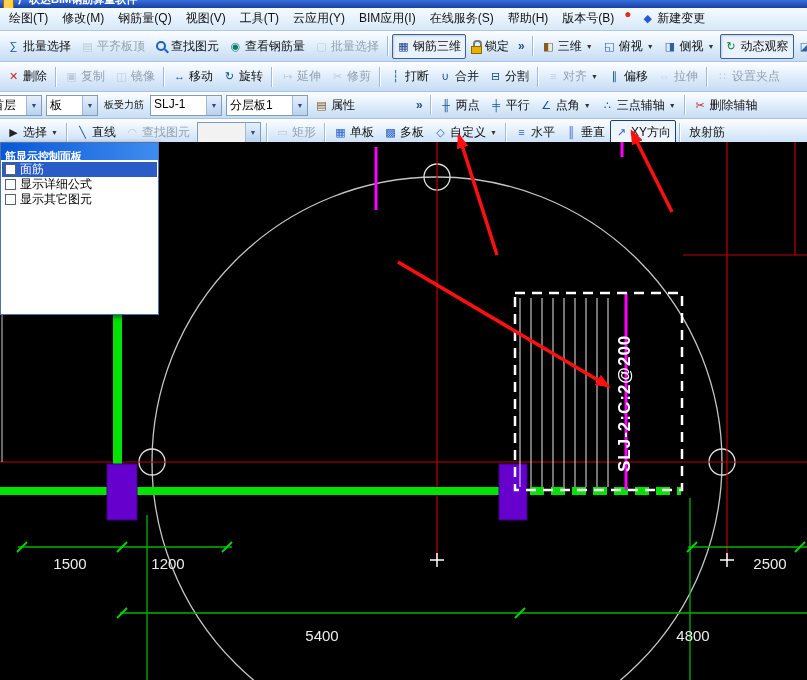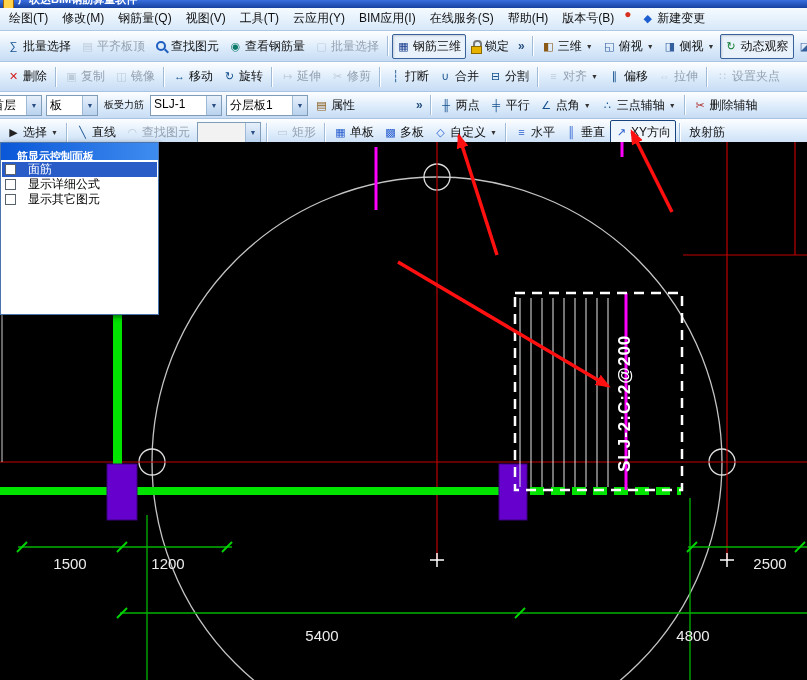--- a/index.html
+++ b/index.html
@@ -40,23 +40,23 @@
   .ic-lock{width:11px;height:13px;position:relative;display:inline-block;flex:none}
   .ic-lock::before{content:"";position:absolute;left:2px;top:0;width:5px;height:6px;border:2px solid #7a7a7a;border-bottom:none;border-radius:4px 4px 0 0}
   .ic-lock::after{content:"";position:absolute;left:0;top:6px;width:9px;height:6px;background:#e8b200;border:1px solid #8a6a00}
   
   .canvas{position:absolute;left:0;top:142px;width:807px;height:538px;background:#000}
   .canvas svg{position:absolute;left:0;top:0}
   
   .panel{position:absolute;left:0;top:0;width:157px;height:171px;background:#fff;border:1px solid #4a74ad;
          box-shadow:2px 2px 5px rgba(0,0,0,.55);z-index:20}
   .ptitle{height:27px;background:linear-gradient(90deg,#0a57d8,#3f8cf0);color:#fff;font-size:11px;font-weight:bold;
-          display:flex;align-items:center;padding-left:16px}
+          display:flex;align-items:center;padding-left:4px}
   .pbody{position:absolute;left:0;right:0;top:17px;bottom:0;background:#fff;padding:2px 1px}
-  .prow{display:flex;align-items:center;gap:12px;height:15px;font-size:12px;padding:0 3px;color:#000}
+  .prow{display:flex;align-items:center;gap:4px;height:15px;font-size:12px;padding:0 3px;color:#000}
   .prow.sel{background:#2a5cc8;color:#fff}
   .cb{width:9px;height:9px;border:1px solid #58636e;background:#fff;flex:none}
   
   .arrows{position:absolute;left:0;top:0;width:807px;height:680px;z-index:60;pointer-events:none}
 </style>
 </head>
 <body>
 
 <div class="titlebar">
   <span class="wicon"></span>

